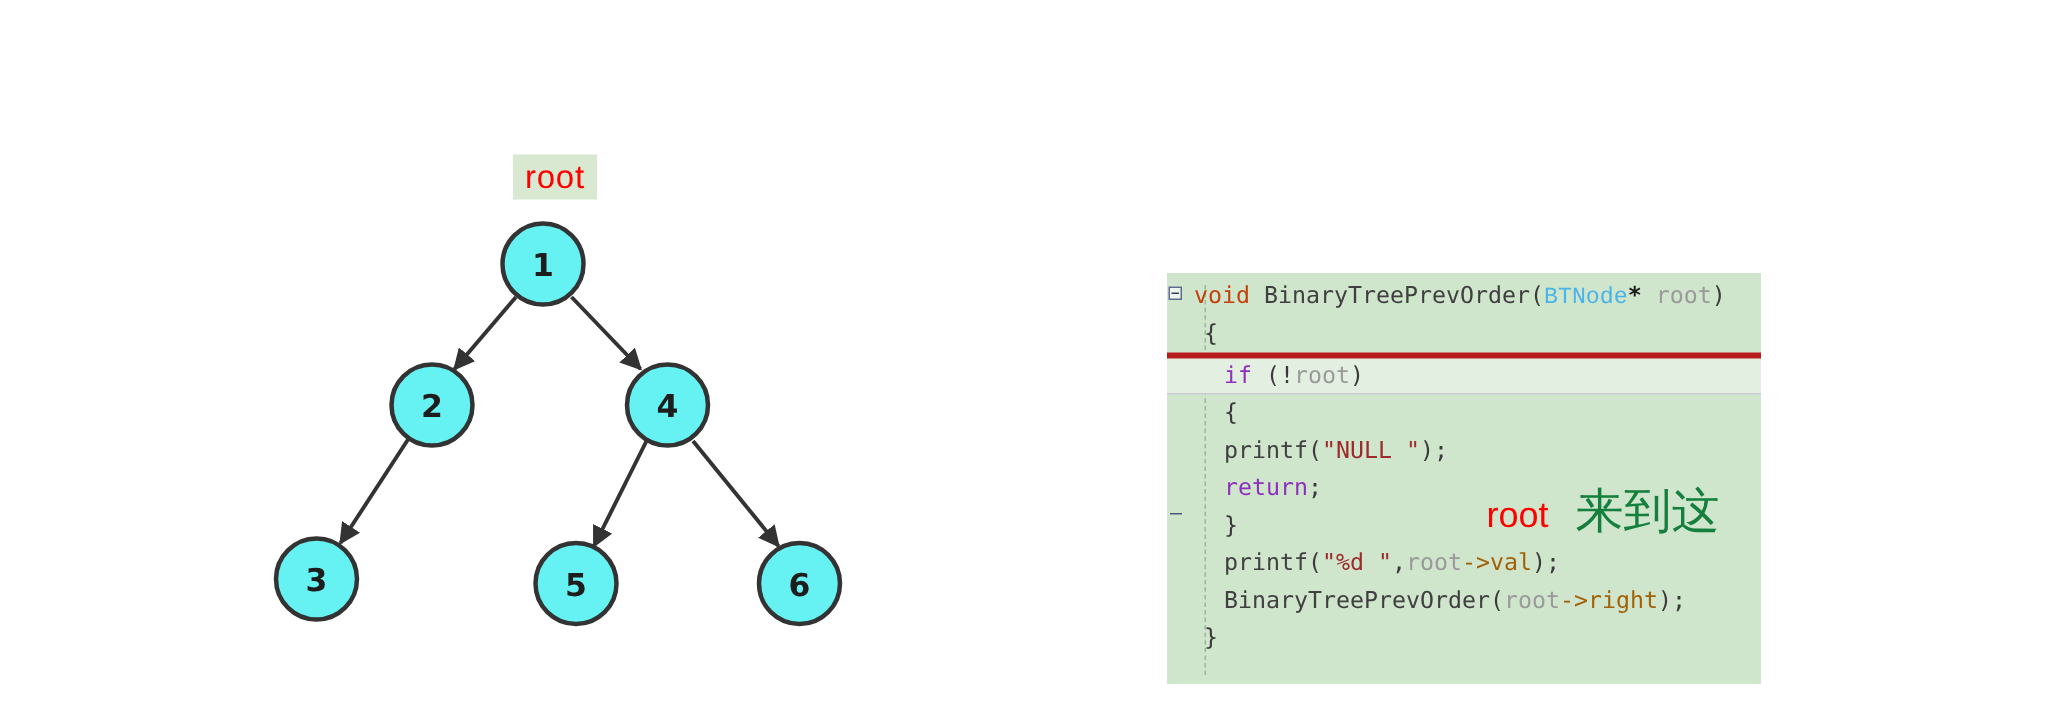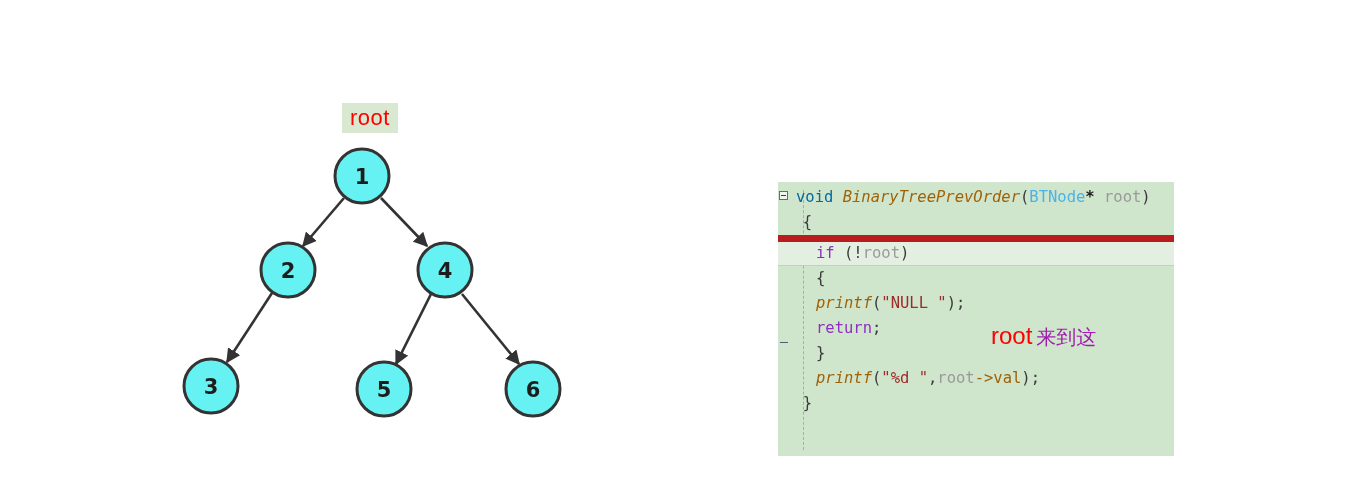--- a/index.html
+++ b/index.html
@@ -105,31 +105,31 @@
   .code-line {
     position: relative;
     height: 25px;
     line-height: 25px;
     white-space: pre;
     padding-left: 6px;
     color: #2b2b2b;
   }
   .code-line.hl {
     background: #e3efe0;
-    border-top: 7px solid #b91c1c;
+    border-top: 4px solid #b91c1c;
     border-bottom: 1px solid #c9c9d6;
     height: 23px;
     line-height: 23px;
   }
 
   
-  .t-kw-blue   { color: #0369a1; }
+  .t-kw-blue   { color: #c2410c; }
   .t-kw-purple { color: #8f2fbf; }
-  .t-fn        { color: #a16207; font-style: italic; }
-  .t-type      { color: #4ab3e8; }
+  .t-fn        { color: #404040; }
+  .t-type      { color: #4ab3e8; font-family: Liberation Mono, monospace; }
   .t-var       { color: #9a9a9a; }
   .t-str       { color: #9e2a2a; }
   .t-punct     { color: #3a3a3a; }
   .t-star      { color: #1a1a1a; font-weight: bold; }
   .t-plain     { color: #a16207; }
 
   
   .code-annotation {
     position: absolute;
     left: 213px;
@@ -137,23 +137,23 @@
     white-space: nowrap;
     line-height: 1;
   }
   .ann-root {
     font-family: "Liberation Sans", sans-serif;
     font-size: 24px;
     color: #ff0000;
   }
   .ann-cn {
     font-family: "DejaVu Sans", sans-serif;
-    font-size: 20px;
-    color: #a21caf;
-    margin-left: 4px;
+    font-size: 32px;
+    color: #15803d;
+    margin-left: 18px;
   }
 </style>
 </head>
 <body>
 
 <div id="tree-diagram">
 
   <svg id="tree-svg" width="700" height="482">
     <defs>
       <marker id="arrow" viewBox="0 0 10 10" refX="9" refY="5" markerWidth="5.5" markerHeight="5.5" orient="auto-start-reverse">
@@ -210,20 +210,21 @@
 
     <div class="code-line"><span style="padding-left:32px"></span><span class="t-fn">printf</span><span class="t-punct">(</span><span class="t-str">"NULL "</span><span class="t-punct">);</span></div>
 
     <div class="code-line"><span style="padding-left:32px"></span><span class="t-kw-purple">return</span><span class="t-punct">;</span></div>
 
     <div class="code-line"><span style="padding-left:32px"></span><span class="t-punct">}</span></div>
 
     <div class="code-line"><span style="padding-left:32px"></span><span class="t-fn">printf</span><span class="t-punct">(</span><span class="t-str">"%d "</span><span class="t-punct">,</span><span class="t-var">root</span><span class="t-plain">-&gt;val</span><span class="t-punct">);</span></div>
 
 
+    <div class="code-line"><span style="padding-left:32px"></span><span class="t-fn">BinaryTreePrevOrder</span><span class="t-punct">(</span><span class="t-var">root</span><span class="t-plain">-&gt;right</span><span class="t-punct">);</span></div>
 
     <div class="code-line"><span class="t-punct">  }</span></div>
   </div>
 
   <div class="code-annotation">
     <span class="ann-root">root</span><span class="ann-cn">来到这</span>
   </div>
 </div>
 
 </body></html>

